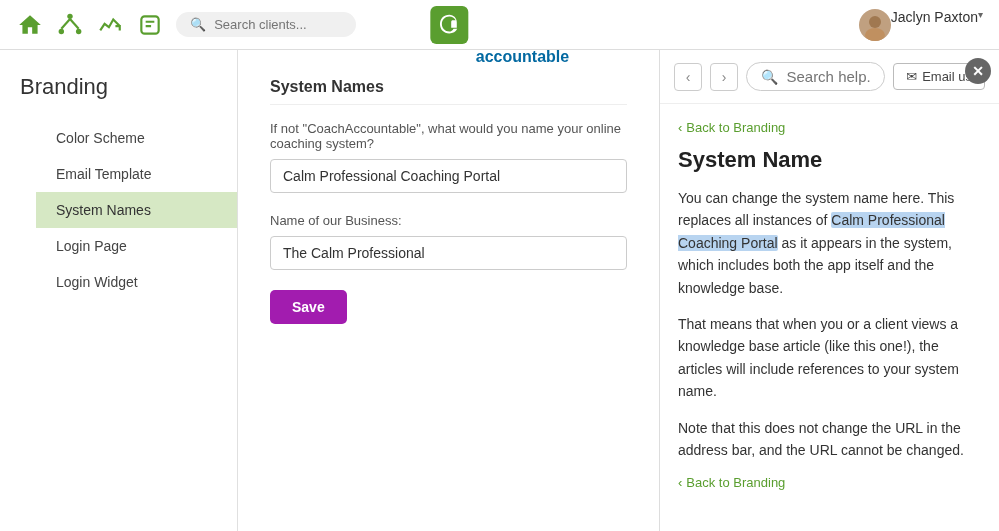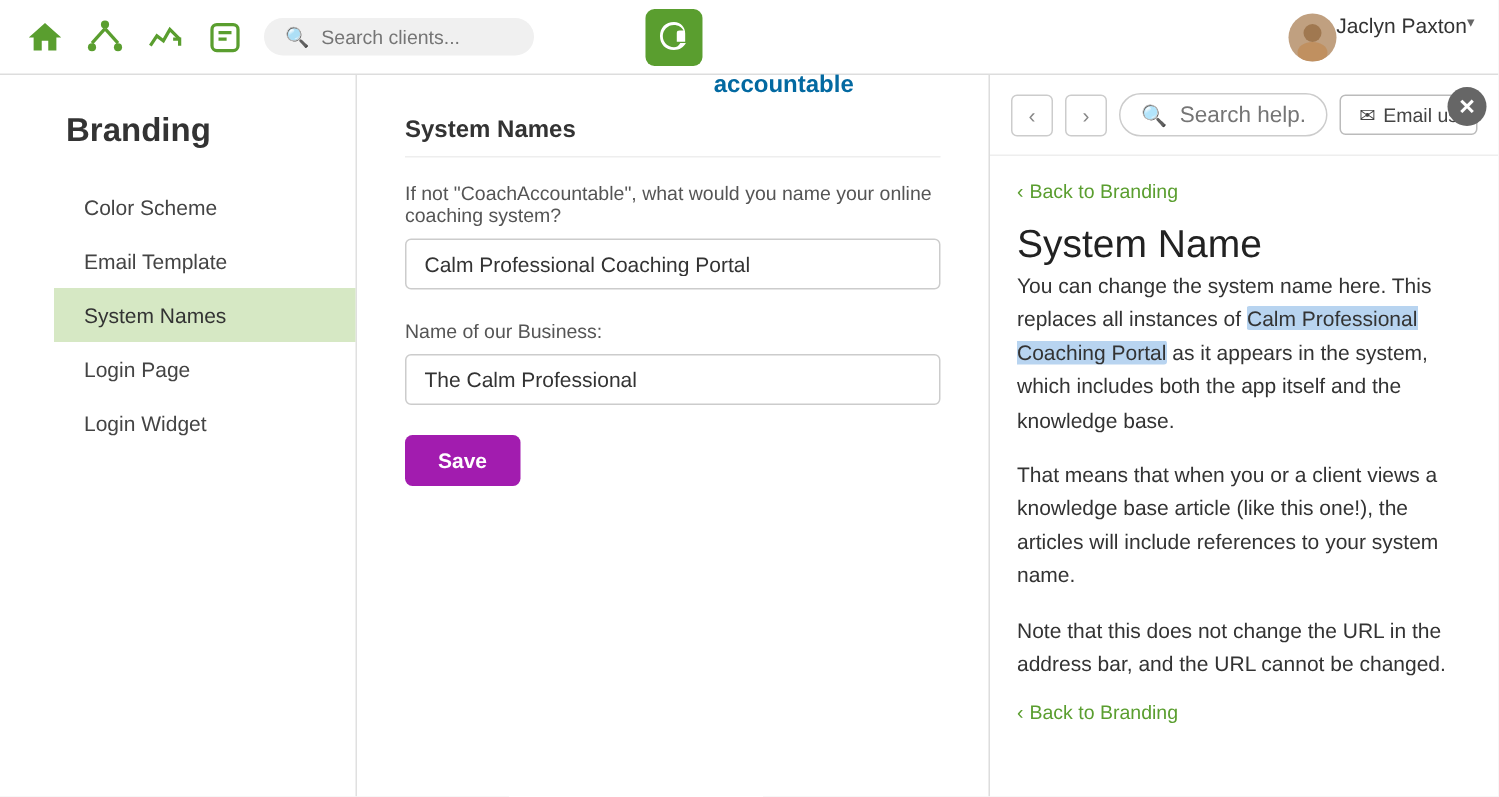--- a/index.html
+++ b/index.html
@@ -70,24 +70,23 @@
     
     .sidebar {
       width: 238px;
       background: #fff;
       border-right: 1px solid #e0e0e0;
       padding: 24px 0 16px 0;
       flex-shrink: 0;
     }
     .sidebar-title {
       font-size: 22px;
-      font-weight: 700;
+      font-weight: 400;
       color: #333;
       padding: 0 20px 20px 20px;
-      margin-left: 24px;
     }
     .sidebar-item {
       padding: 10px 20px;
       font-size: 14px;
       color: #444;
       cursor: pointer;
       border-radius: 0;
       margin-left: 36px;
     }
     .sidebar-item.active {
@@ -195,24 +194,24 @@
     .back-link {
       font-size: 13px;
       color: #5a9e2f;
       cursor: pointer;
       display: flex;
       align-items: center;
       gap: 4px;
       margin-bottom: 12px;
     }
     .help-article-title {
-      font-size: 26px;
-      font-weight: 400;
+      font-size: 22px;
+      font-weight: 700;
       color: #222;
-      margin-bottom: 1px;
+      margin-bottom: 14px;
     }
     .help-article-body p {
       font-size: 14px;
       color: #333;
       line-height: 1.6;
       margin-bottom: 14px;
     }
     .highlight {
       background: #b8d4f0;
       border-radius: 2px;

